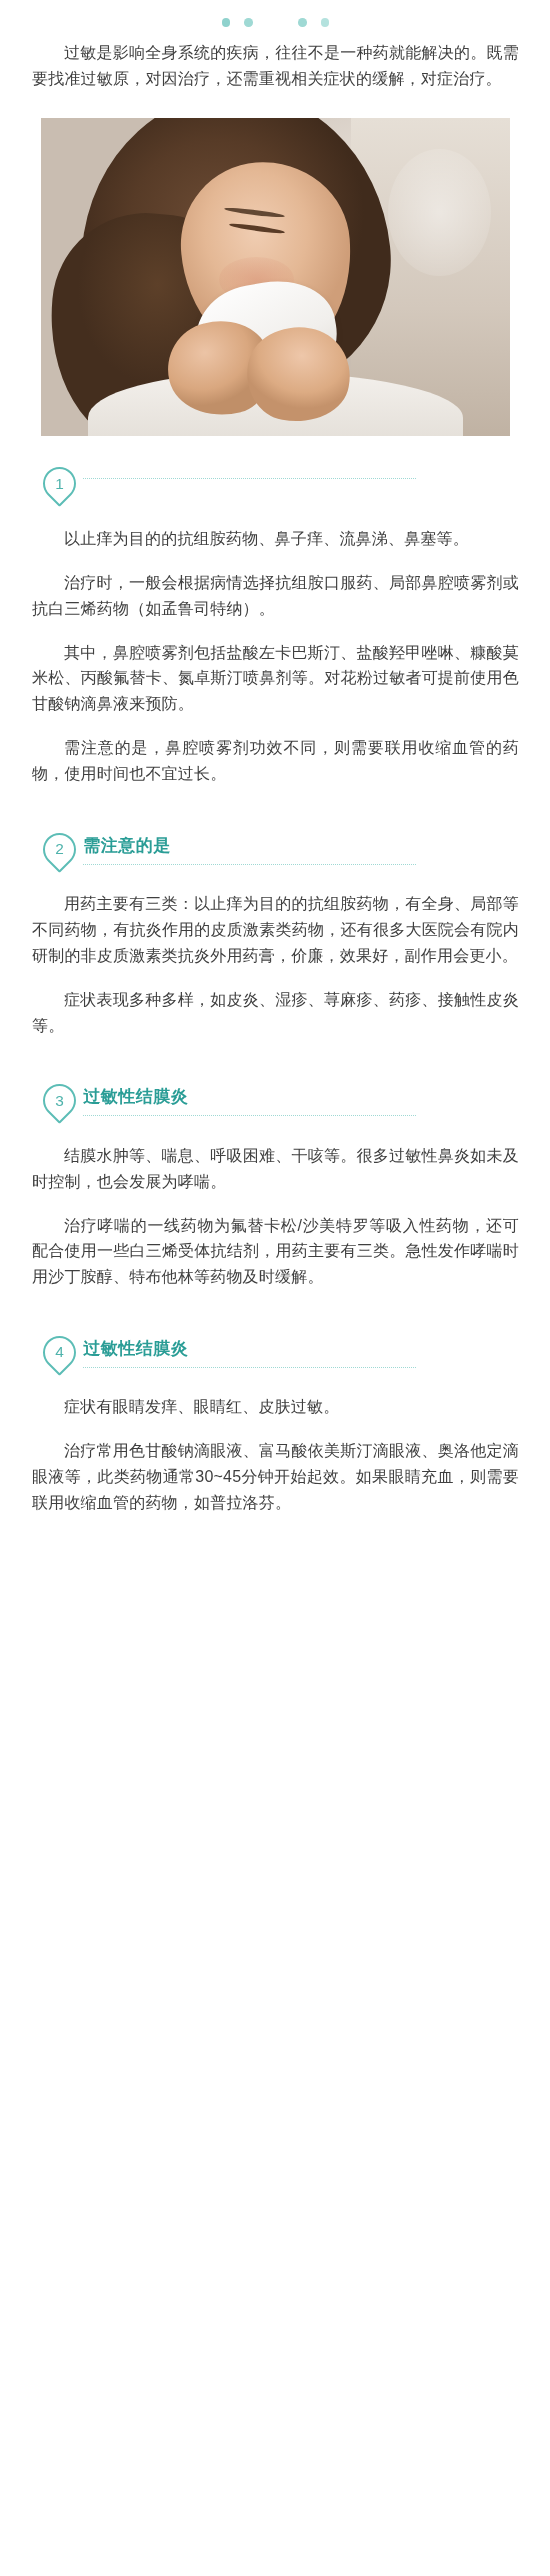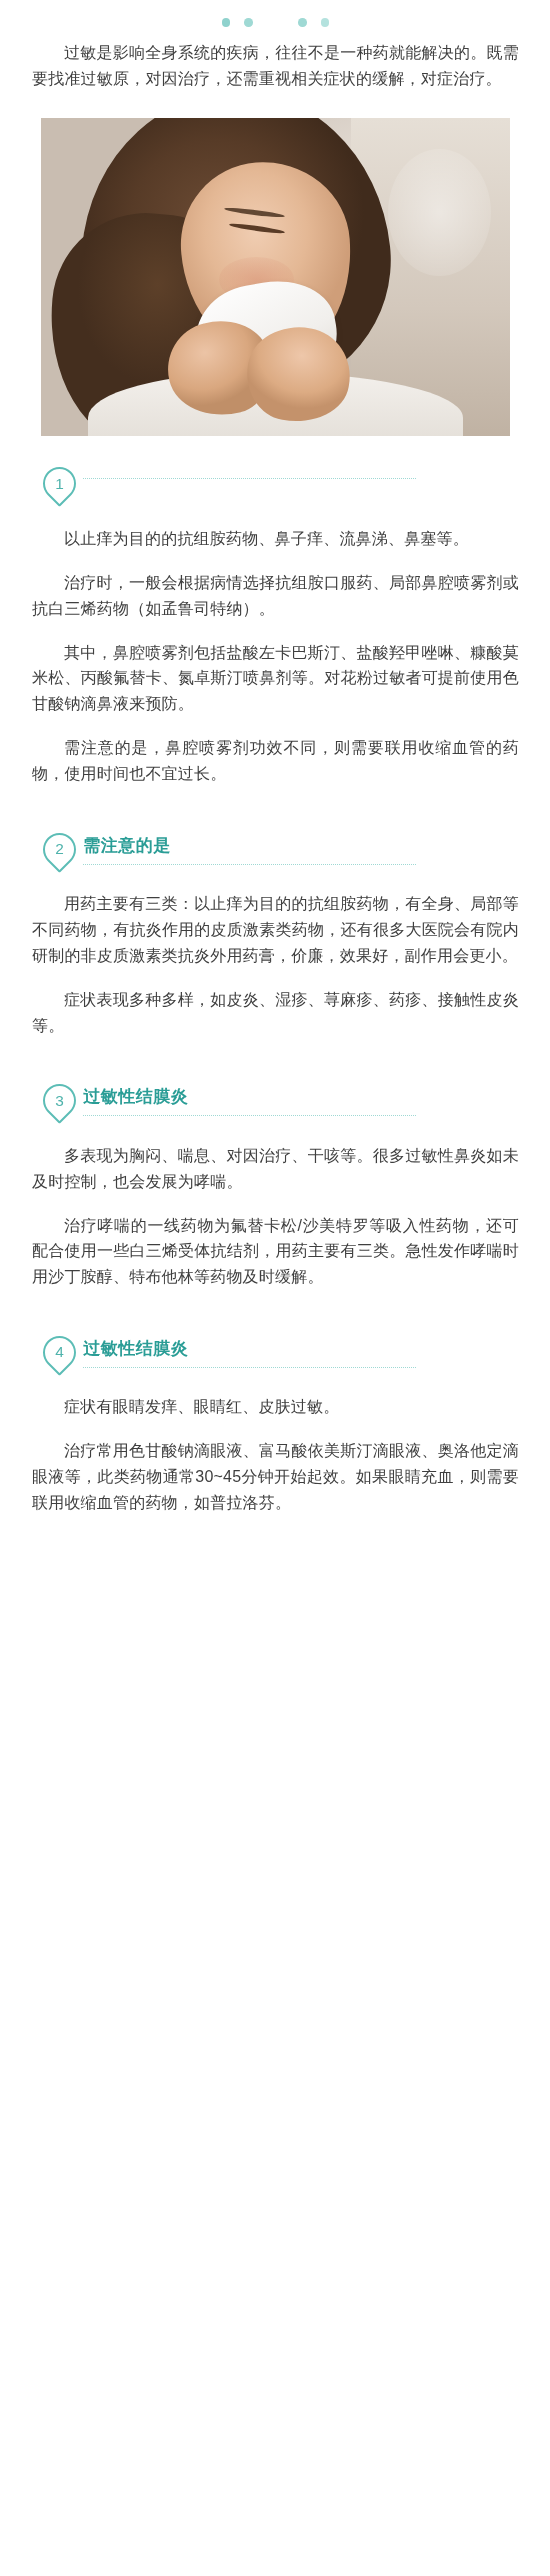--- a/index.html
+++ b/index.html
@@ -323,21 +323,21 @@
     <div class="pin">
       <div class="drop"></div>
       <div class="num">3</div>
     </div>
     <div class="head-text">
       <div class="head-title">过敏性结膜炎</div>
       <div class="head-rule"></div>
     </div>
   </div>
   <div class="content">
-    <p class="para">多表现为胸闷、喘息、对因治疗、干咳等。很多过敏性鼻炎如未及时控制，也会发展为哮喘。</p>
+    <p class="para">结膜水肿等、喘息、呼吸困难、干咳等。很多过敏性鼻炎如未及时控制，也会发展为哮喘。</p>
     <p class="para">治疗哮喘的一线药物为氟替卡松/沙美特罗等吸入性药物，还可配合使用一些白三烯受体抗结剂，用药主要有三类。急性发作哮喘时用沙丁胺醇、特布他林等药物及时缓解。</p>
   </div>
 
   <div class="spacer-md"></div>
 
   <div class="section-head">
     <div class="pin">
       <div class="drop"></div>
       <div class="num">4</div>
     </div>

